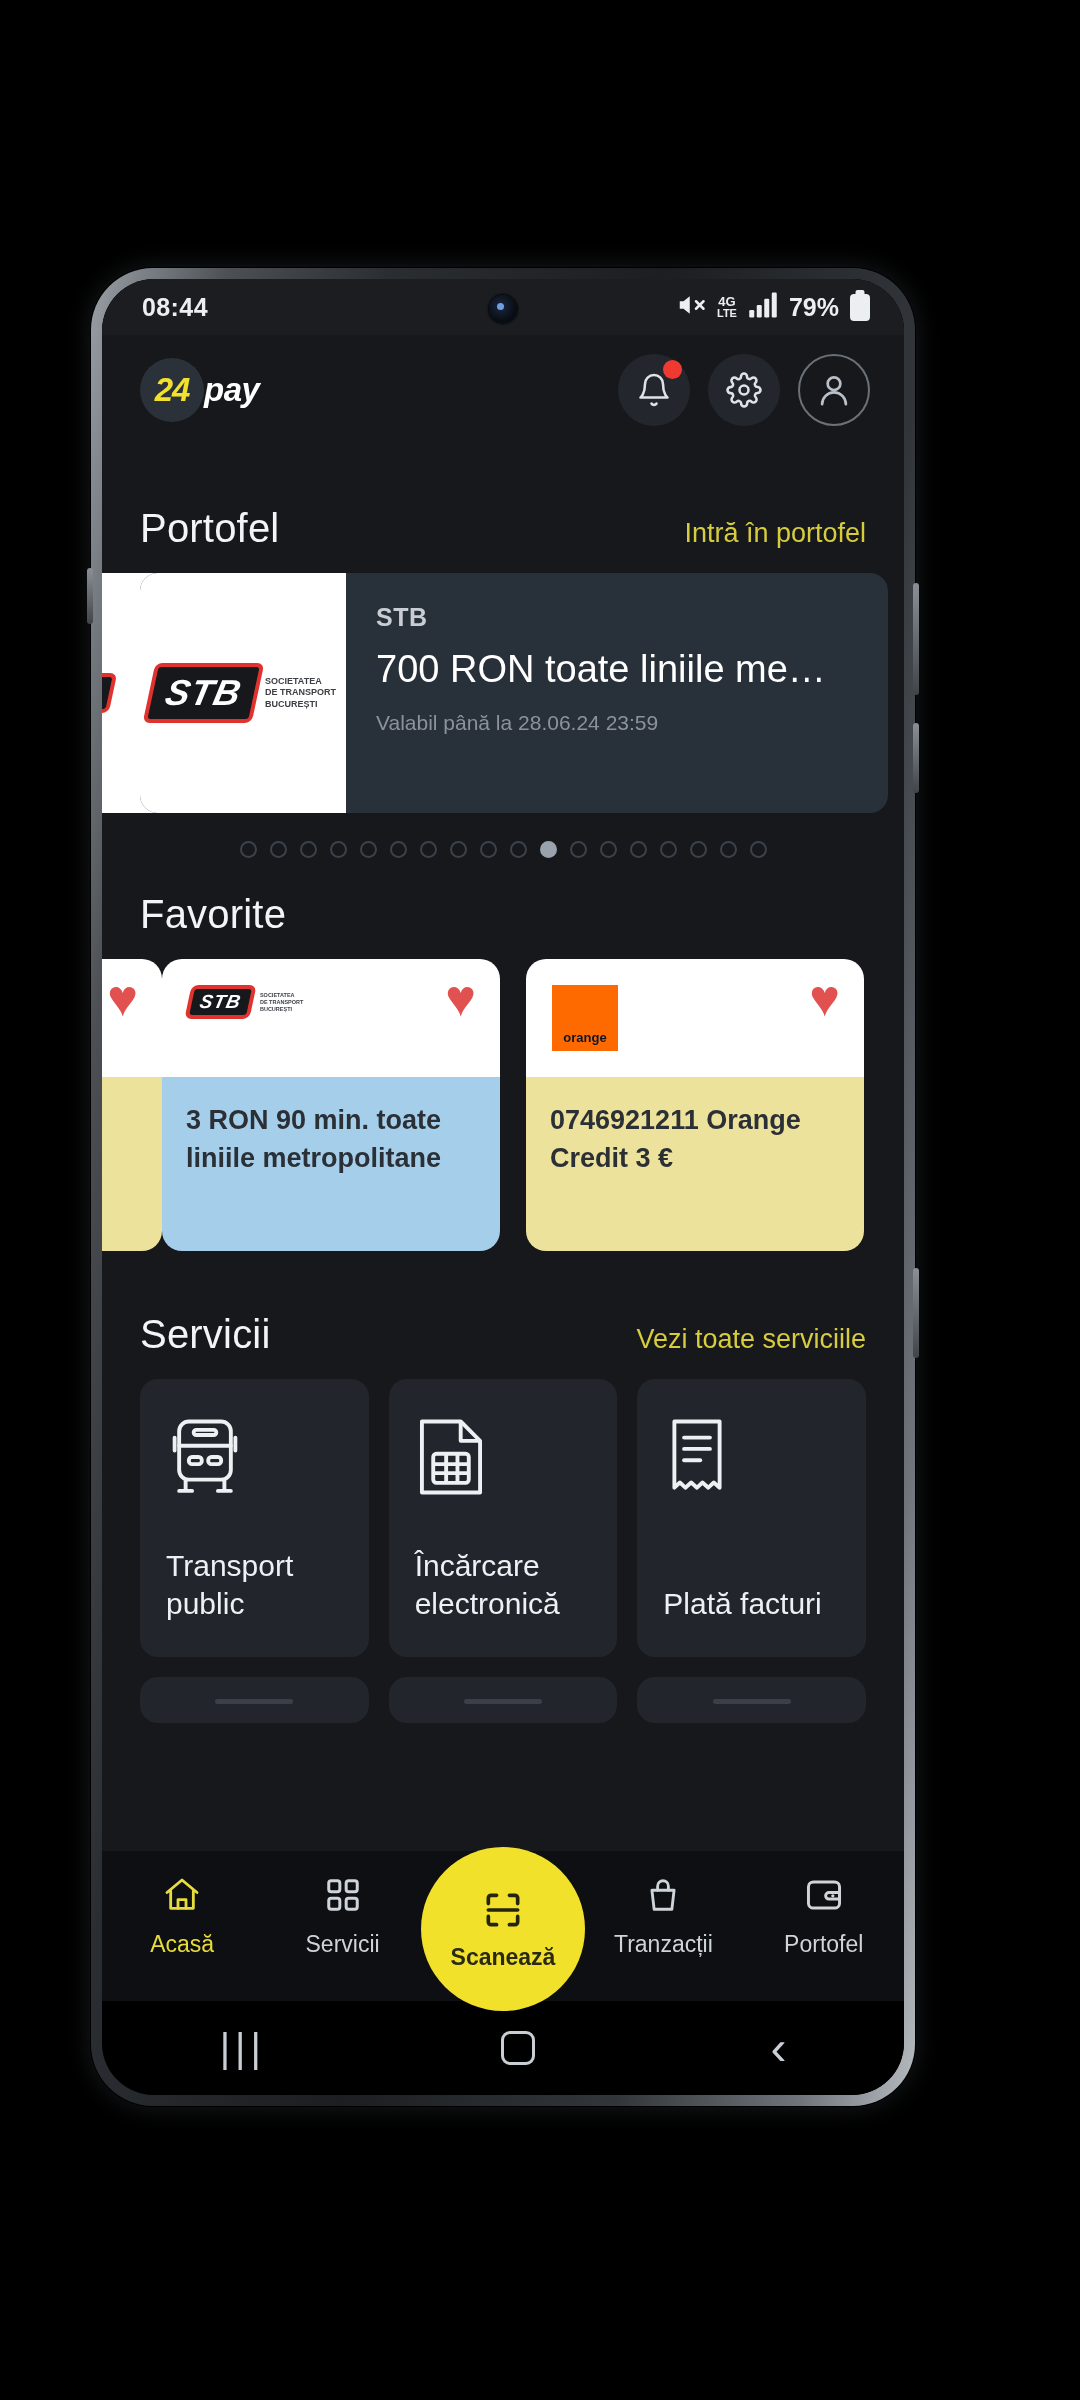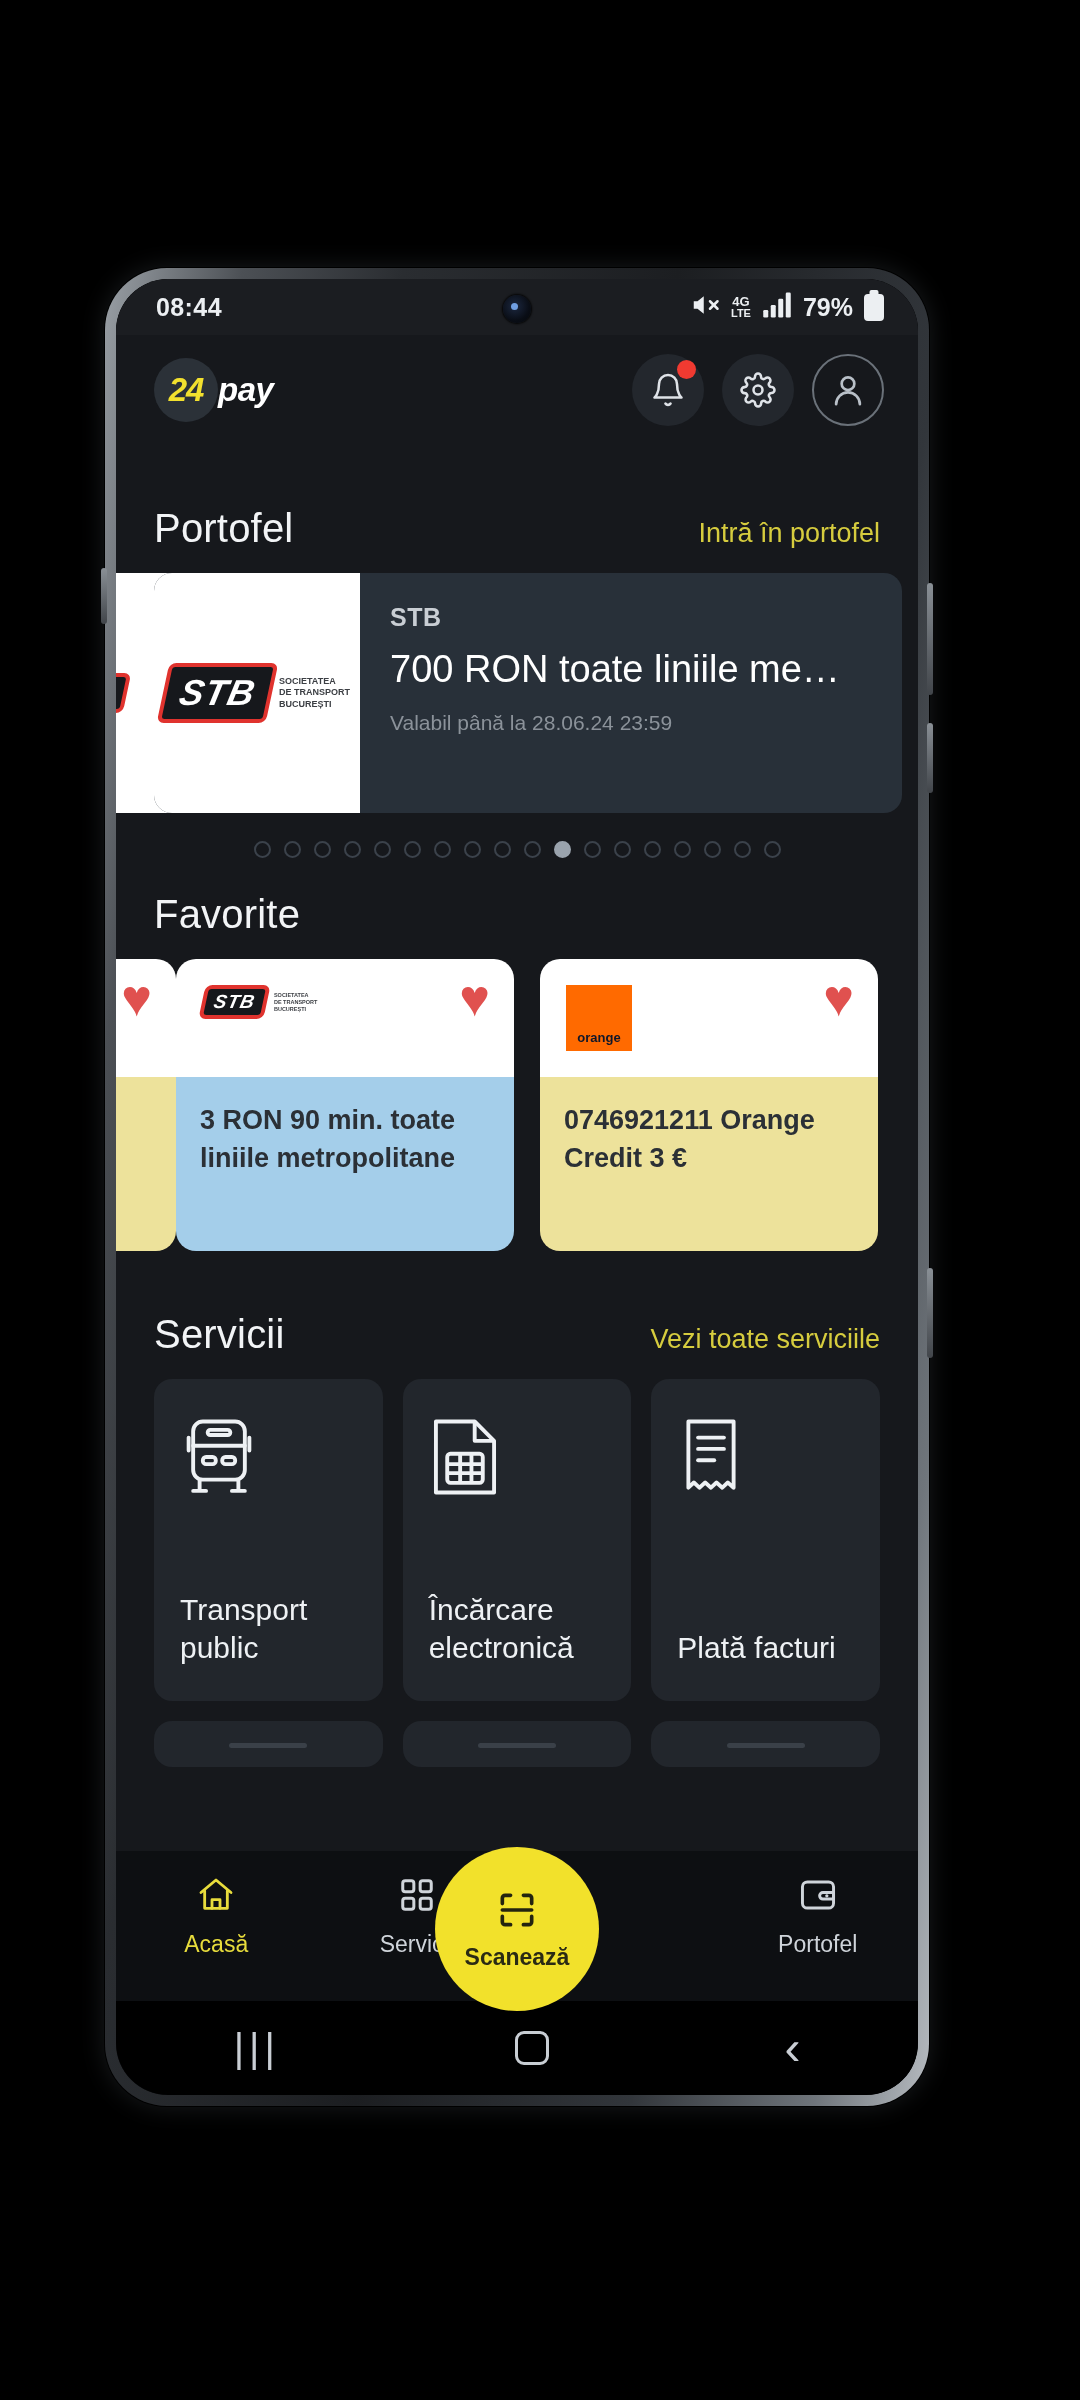--- a/index.html
+++ b/index.html
@@ -1,21 +1,21 @@
 <!DOCTYPE html>
 <html><head>
 <meta charset="utf-8">
 <style>
   * { margin:0; padding:0; box-sizing:border-box; }
   html,body { width:1080px; height:2400px; background:#000; overflow:hidden; }
   body { font-family:"Liberation Sans", sans-serif; }
 
   
   #phone-frame{
-    position:absolute; left:105px; top:268px; width:824px; height:1838px;
+    position:absolute; left:91px; top:268px; width:824px; height:1838px;
     border-radius:62px;
     background:linear-gradient(100deg,#9aa0a6 0%,#4c5055 12%,#2a2d31 26%,#1c1e21 50%,#32363b 74%,#6f757b 90%,#b7bcc1 100%);
     padding:11px;
     box-shadow:0 0 0 1px #000, 0 0 26px rgba(120,130,140,.22);
   }
   #phone-inner{
     position:relative; width:100%; height:100%; border-radius:52px;
     background:#000; overflow:hidden;
   }
   
@@ -139,21 +139,21 @@
   .fav-heart{ position:absolute; right:24px; top:20px; color:#E0514F; font-size:52px; line-height:38px; }
   .fav-bottom{ flex:1 1 auto; padding:24px 24px 0 24px; }
   .fav-text{ color:#2b3036; font-size:27px; line-height:1.42; font-weight:700; }
 
   
   #services-grid{
     display:grid; grid-template-columns:repeat(3,1fr); gap:20px;
     padding:0 38px; margin-top:22px;
   }
   .service-tile{
-    background:#22262c; border-radius:18px; height:322px;
+    background:#22262c; border-radius:18px; height:278px;
     padding:36px 26px 0 26px; display:flex; flex-direction:column;
   }
   .service-icon{ height:124px; display:flex; align-items:flex-start; }
   .service-label{ color:#eef1f4; font-size:30px; line-height:1.26; margin-top:auto; padding-bottom:34px; }
   .service-tile.partial{ height:46px; padding:0; overflow:hidden; }
   .partial-bar{ margin:22px auto 0; width:78px; height:5px; background:#3a4048; border-radius:3px; }
 
   
   #bottom-nav{
     flex:0 0 150px; background:#0d0f12; display:flex; align-items:flex-start;
@@ -425,20 +425,29 @@
                 <rect x="14" y="3" width="7" height="7" rx="1.6"></rect>
             <rect x="3" y="14" width="7" height="7" rx="1.6"></rect>
                 <rect x="14" y="14" width="7" height="7" rx="1.6"></rect>
           </svg>
         </span>
         <span class="nav-label">Servicii</span>
       </div>
 
       <div class="nav-item" style="visibility:hidden"></div>
 
+      <div class="nav-item">
+        <span class="nav-icon">
+          <svg width="36" height="38" viewBox="0 0 22 24" fill="none" stroke="#cfd4da" stroke-width="1.8" stroke-linecap="round" stroke-linejoin="round">
+            <path d="M4 9h14l-1.4 12H5.4z"></path>
+                <path d="M7.6 9V6.4a3.4 3.4 0 0 1 6.8 0V9"></path>
+          </svg>
+        </span>
+        <span class="nav-label">Tranzacții</span>
+      </div>
 
       <div class="nav-item">
         <span class="nav-icon">
           <svg width="40" height="36" viewBox="0 0 24 22" fill="none" stroke="#cfd4da" stroke-width="1.8" stroke-linejoin="round">
             <rect x="2.5" y="3" width="19" height="16" rx="3"></rect>
             <path d="M15 9.5h6.5v4H15a2 2 0 0 1 0-4z"></path>
             <circle cx="17.4" cy="11.5" r="1" fill="#cfd4da" stroke="none"></circle>
           </svg>
         </span>
         <span class="nav-label">Portofel</span>

